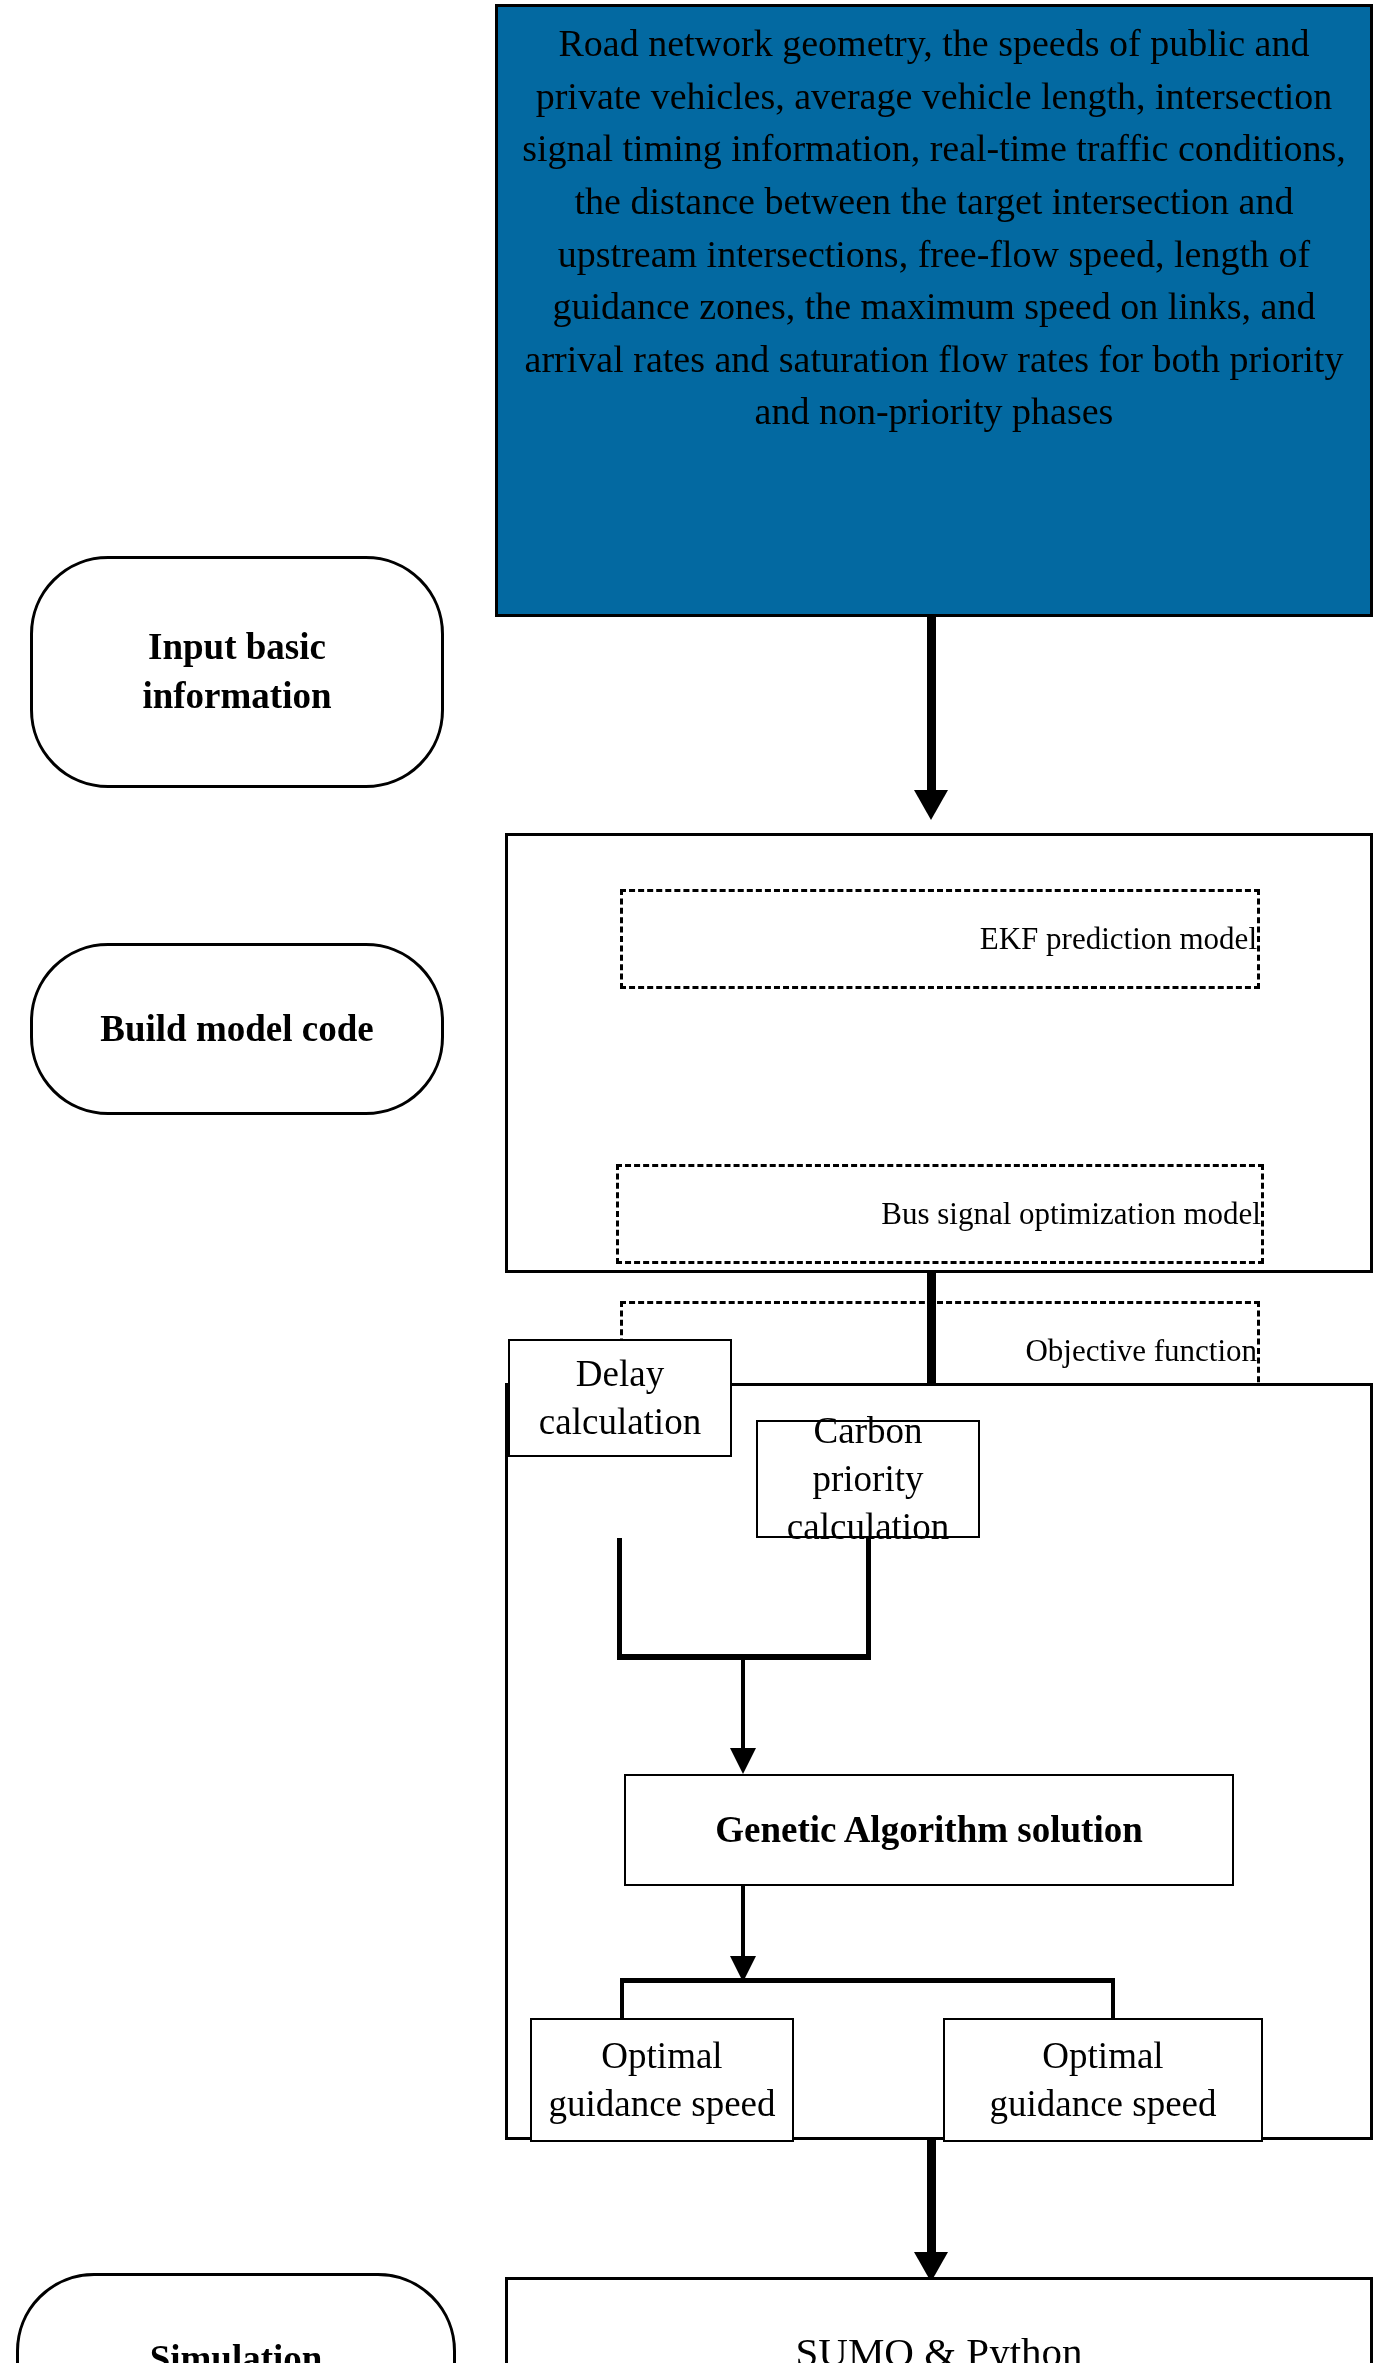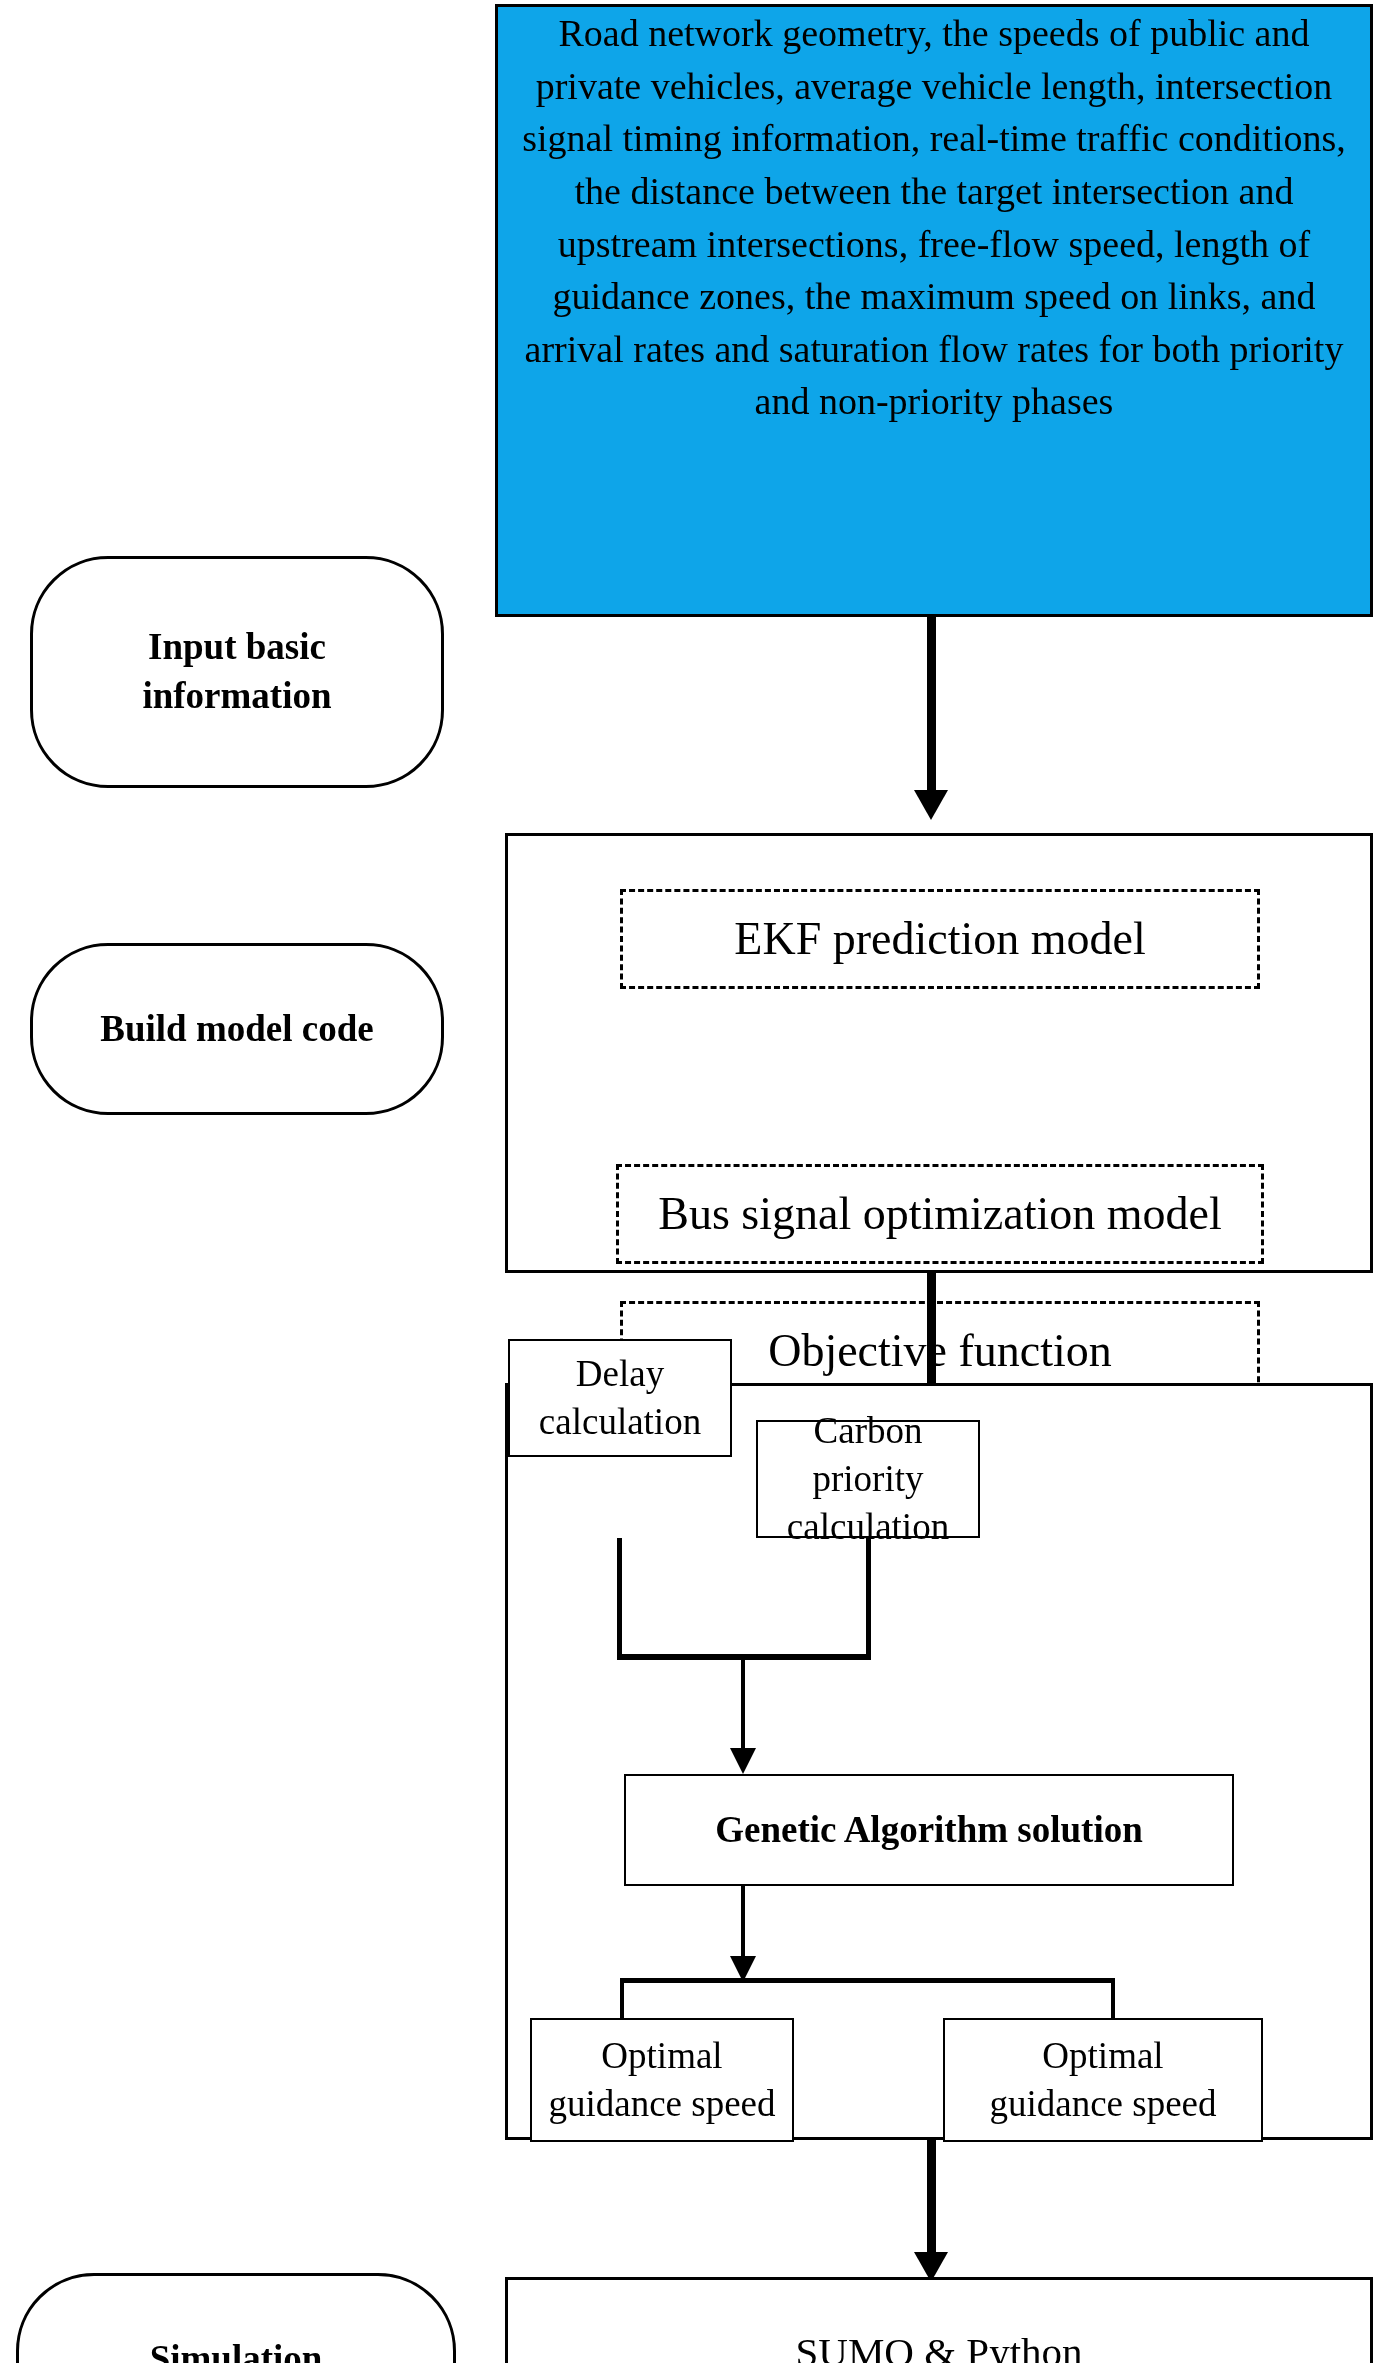--- a/index.html
+++ b/index.html
@@ -58,22 +58,22 @@
     display: flex;
     align-items: center;
     justify-content: center;
     text-align: center;
     line-height: 1.3;
   }
   .para-box {
     position: absolute;
     box-sizing: border-box;
     border: 3px solid #000;
-    background: #0ea5e9;
-    padding: 0 22px 6px 22px;
+    background: #0369a1;
+    padding: 10px 22px 6px 22px;
     text-align: center;
     line-height: 1.385;
   }
   .centered-text {
     position: absolute;
     display: flex;
     align-items: center;
     justify-content: center;
     text-align: center;
     line-height: 1.3;
@@ -100,21 +100,21 @@
   }
   .arrowhead.thin {
     border-left-width: 13px;
     border-right-width: 13px;
     border-top-width: 26px;
   }
 
   
   .t-pill   { font-size: 37px; }
   .t-para   { font-size: 38px; }
-  .t-dashed { font-size: 46px; }
+  .t-dashed { font-size: 31px; justify-content: flex-end; }
   .t-inner  { font-size: 37px; }
   .t-sumo   { font-size: 41px; }
 </style>
 </head>
 <body>
 
 <div id="canvas">
 
   <div class="stage-pill t-pill" style="left:30px; top:556px; width:414px; height:232px;">
     <span style="white-space:pre-line;">Input basic

